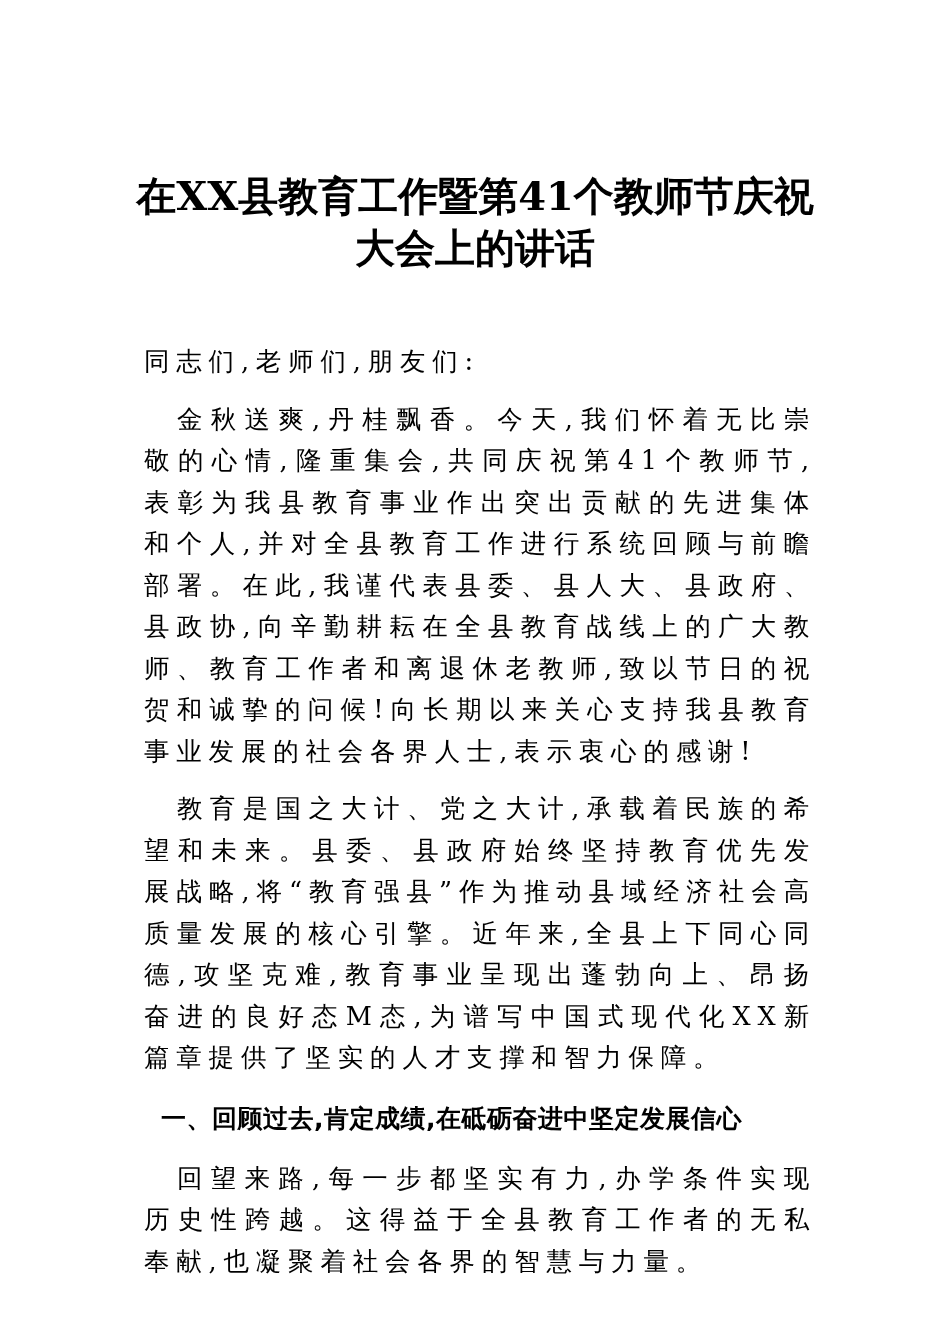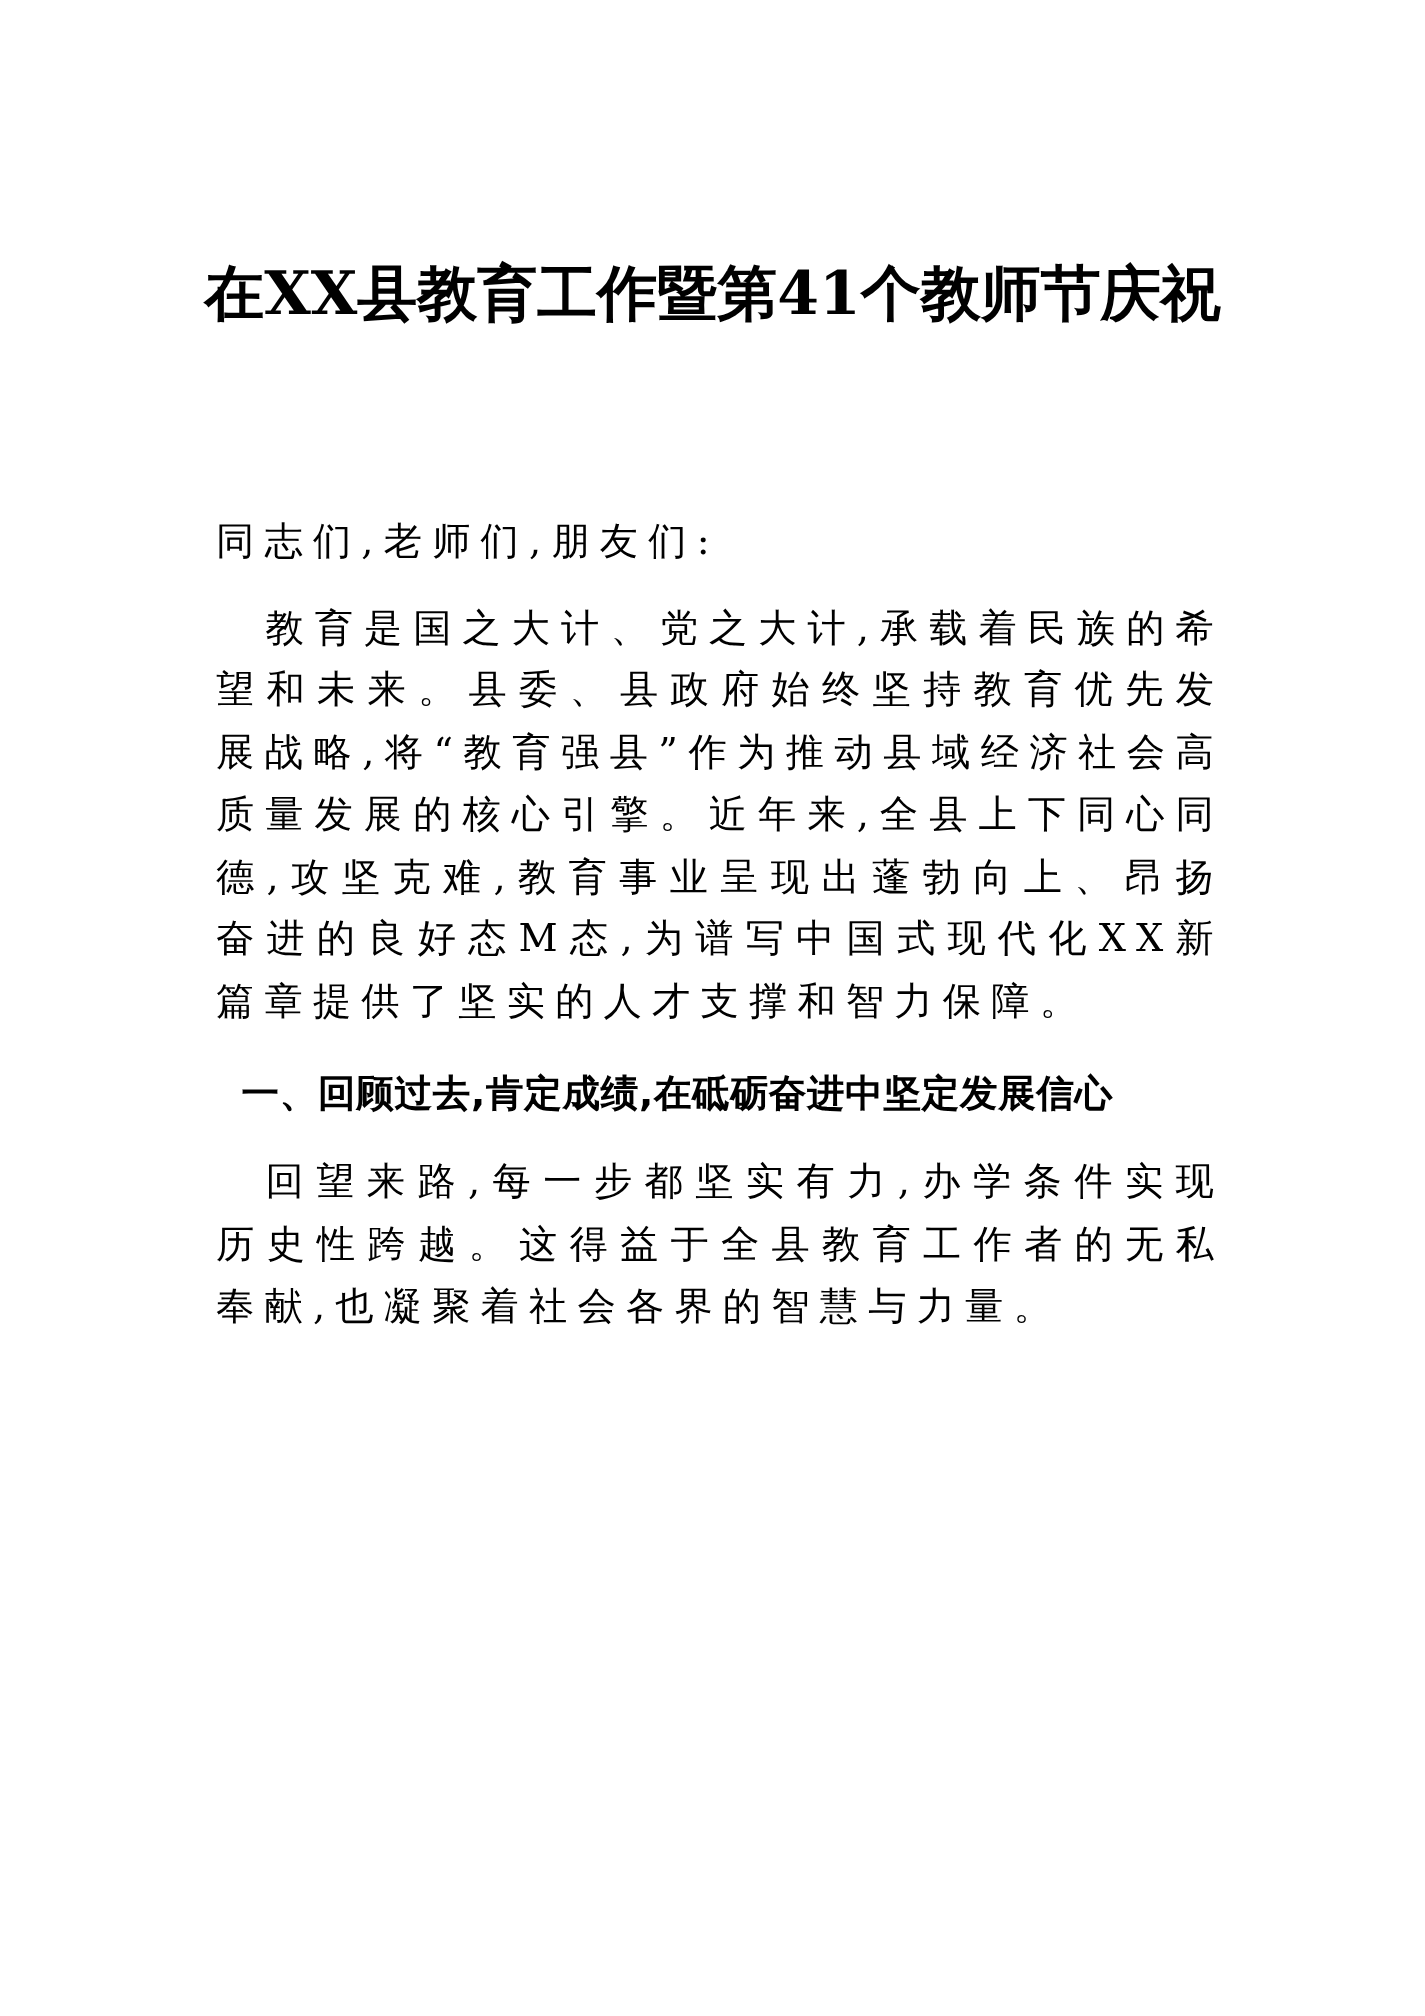--- a/index.html
+++ b/index.html
@@ -65,21 +65,23 @@
     .para.spaced {
       margin-top: 6px;
     }
   </style>
 </head>
 <body>
 
 <div class="page">
   <div class="title">
     <div>在XX县教育工作暨第41个教师节庆祝</div>
+    <div>大会上的讲话</div>
   </div>
 
   <div class="body-text">
     <p class="para">同志们,老师们,朋友们:</p>
+    <p class="para indent">金秋送爽,丹桂飘香。今天,我们怀着无比崇敬的心情,隆重集会,共同庆祝第41个教师节,表彰为我县教育事业作出突出贡献的先进集体和个人,并对全县教育工作进行系统回顾与前瞻部署。在此,我谨代表县委、县人大、县政府、县政协,向辛勤耕耘在全县教育战线上的广大教师、教育工作者和离退休老教师,致以节日的祝贺和诚挚的问候!向长期以来关心支持我县教育事业发展的社会各界人士,表示衷心的感谢!</p>
     <p class="para indent">教育是国之大计、党之大计,承载着民族的希望和未来。县委、县政府始终坚持教育优先发展战略,将“教育强县”作为推动县域经济社会高质量发展的核心引擎。近年来,全县上下同心同德,攻坚克难,教育事业呈现出蓬勃向上、昂扬奋进的良好态M态,为谱写中国式现代化XX新篇章提供了坚实的人才支撑和智力保障。</p>
     <p class="heading">一、回顾过去,肯定成绩,在砥砺奋进中坚定发展信心</p>
     <p class="para indent">回望来路,每一步都坚实有力,办学条件实现历史性跨越。这得益于全县教育工作者的无私奉献,也凝聚着社会各界的智慧与力量。</p>
   </div>
 </div>
 
 </body></html>

